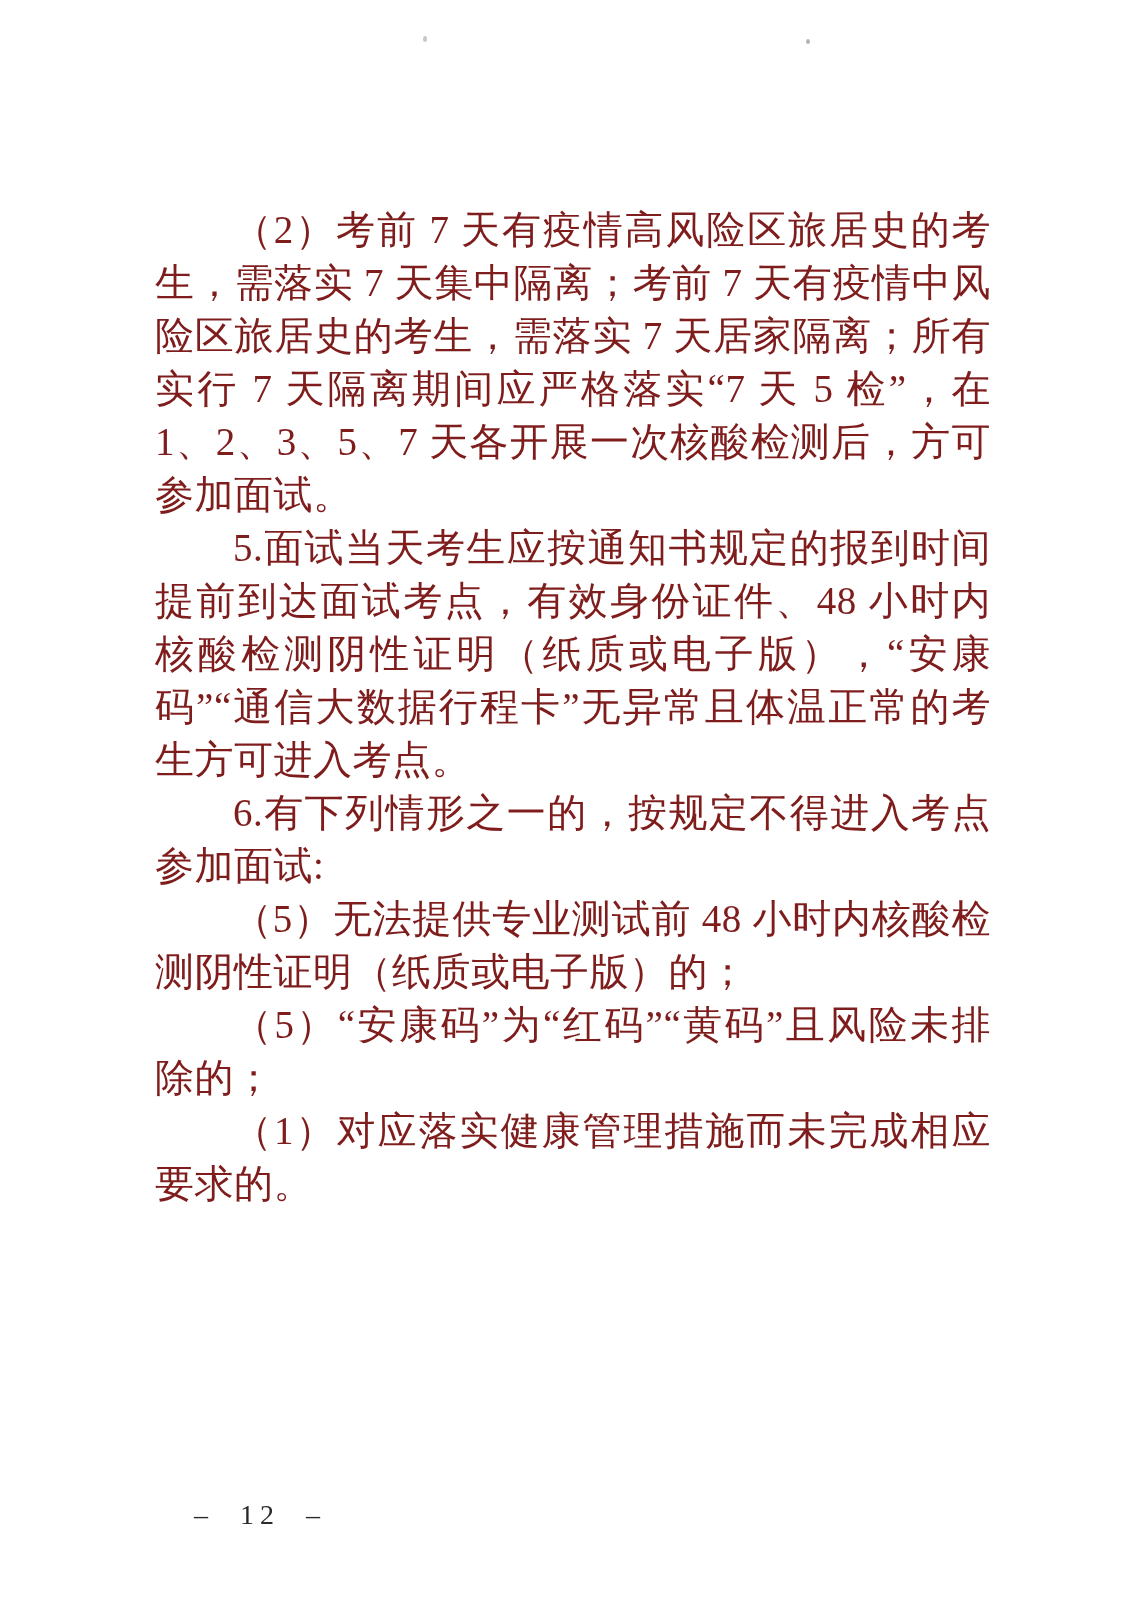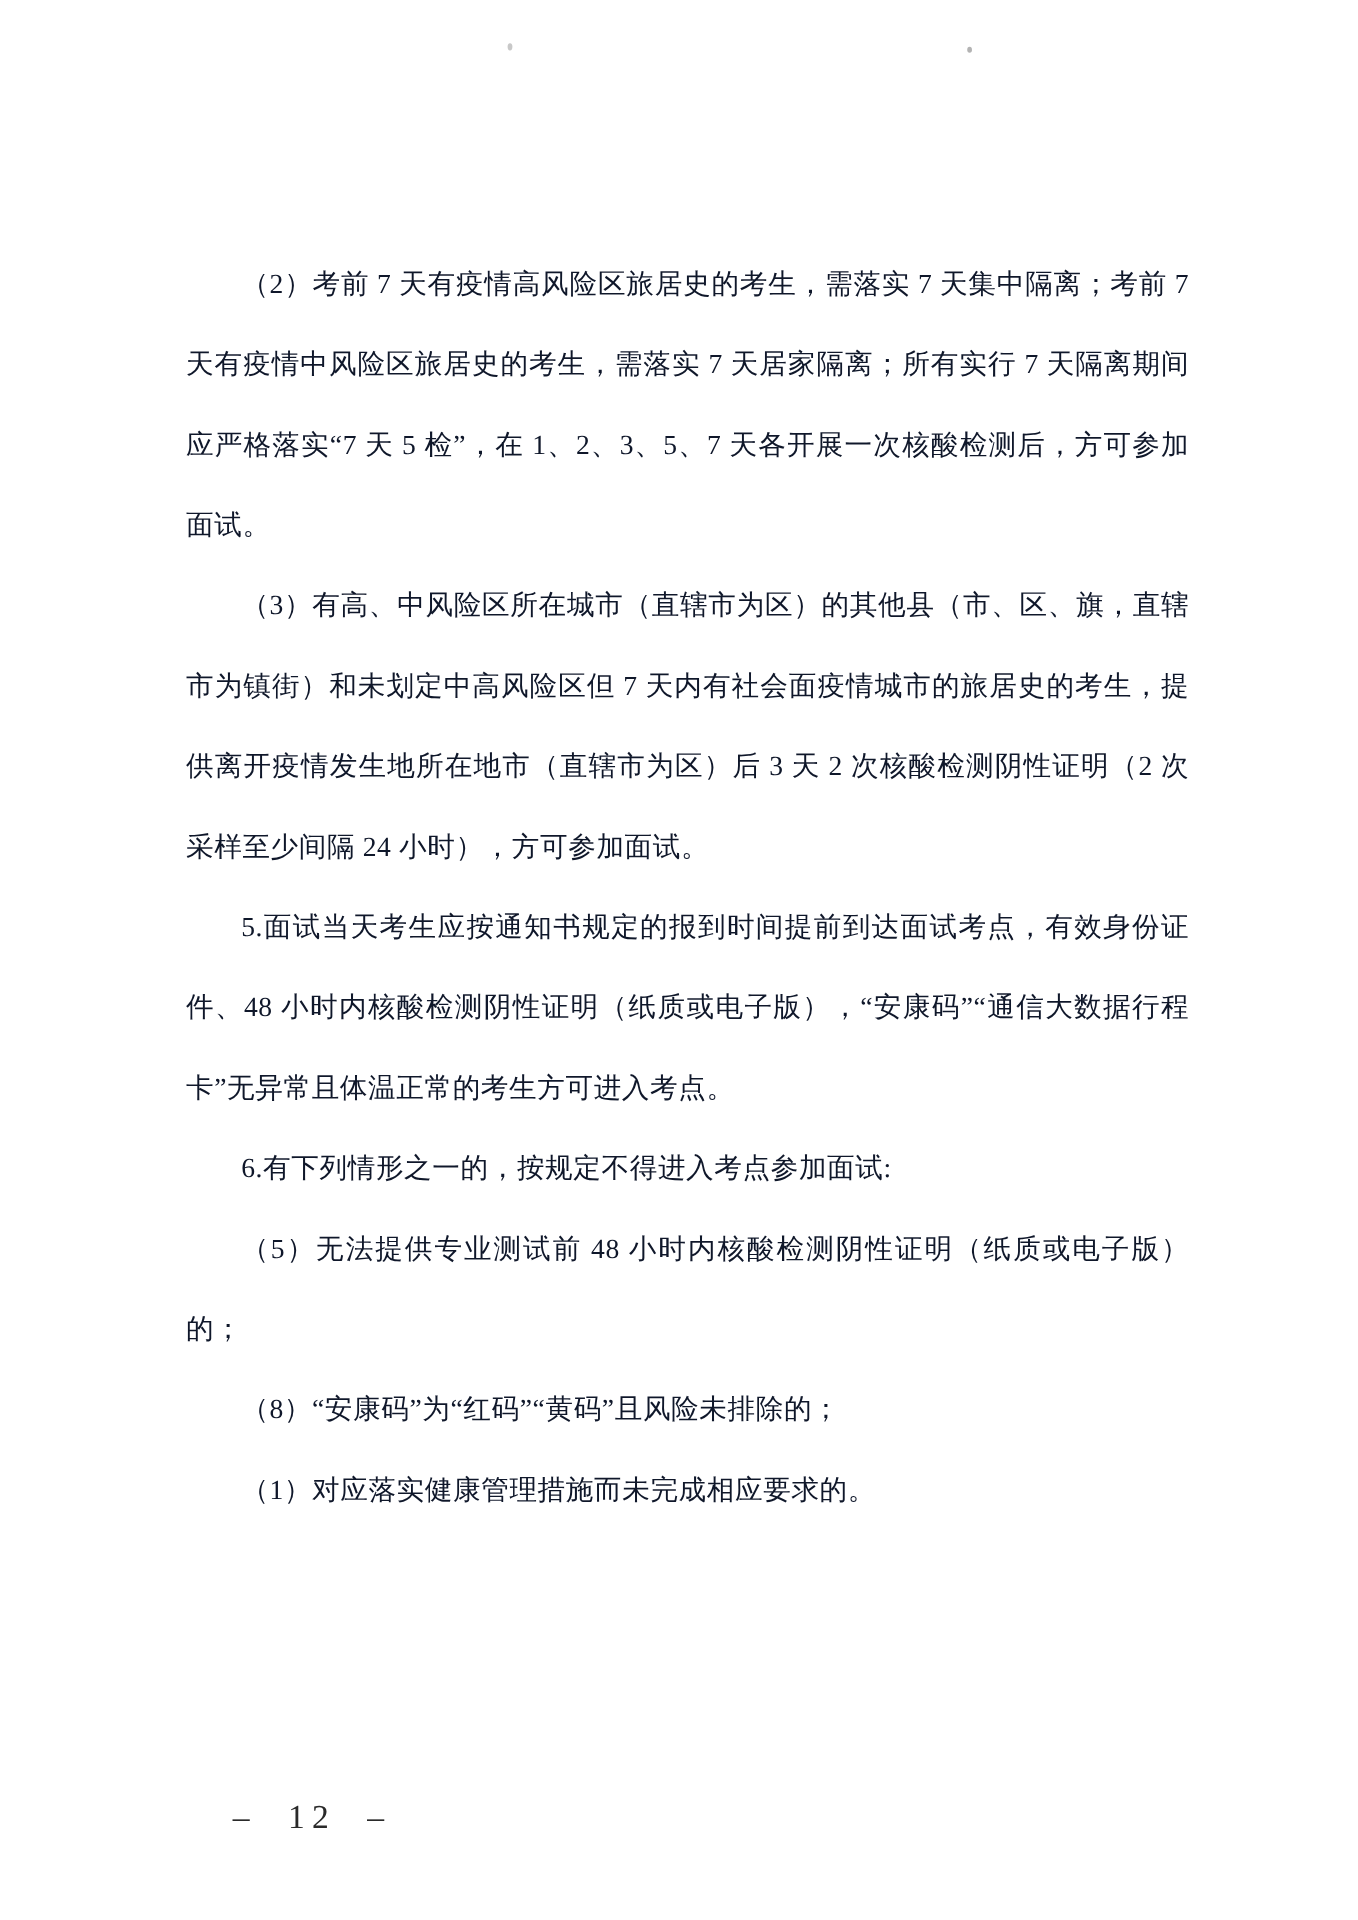--- a/index.html
+++ b/index.html
@@ -13,23 +13,23 @@
     height: 1600px;
     background: #ffffff;
     overflow: hidden;
     font-family: "Liberation Serif", "DejaVu Serif", serif;
   }
   .body-text {
     position: absolute;
     left: 155px;
     top: 203px;
     width: 836px;
-    font-size: 23px;
-    line-height: 67px;
-    color: #0f172a;
+    font-size: 39px;
+    line-height: 53px;
+    color: #7f1d1d;
     text-align: justify;
     text-justify: inter-ideograph;
     letter-spacing: 0.5px;
   }
   .body-text p {
     margin: 0;
     padding: 0;
     text-indent: 2em;
   }
   .page-number {
@@ -66,23 +66,22 @@
 </head>
 <body>
 
 <div class="page">
 
   <span class="speck speck-left"></span>
   <span class="speck speck-right"></span>
 
   <div class="body-text">
     <p>（2）考前 7 天有疫情高风险区旅居史的考生，需落实 7 天集中隔离；考前 7 天有疫情中风险区旅居史的考生，需落实 7 天居家隔离；所有实行 7 天隔离期间应严格落实“7 天 5 检”，在 1、2、3、5、7 天各开展一次核酸检测后，方可参加面试。</p>
-    <p>（3）有高、中风险区所在城市（直辖市为区）的其他县（市、区、旗，直辖市为镇街）和未划定中高风险区但 7 天内有社会面疫情城市的旅居史的考生，提供离开疫情发生地所在地市（直辖市为区）后 3 天 2 次核酸检测阴性证明（2 次采样至少间隔 24 小时），方可参加面试。</p>
     <p>5.面试当天考生应按通知书规定的报到时间提前到达面试考点，有效身份证件、48 小时内核酸检测阴性证明（纸质或电子版），“安康码”“通信大数据行程卡”无异常且体温正常的考生方可进入考点。</p>
     <p>6.有下列情形之一的，按规定不得进入考点参加面试:</p>
     <p>（5）无法提供专业测试前 48 小时内核酸检测阴性证明（纸质或电子版）的；</p>
-    <p>（8）“安康码”为“红码”“黄码”且风险未排除的；</p>
+    <p>（5）“安康码”为“红码”“黄码”且风险未排除的；</p>
     <p>（1）对应落实健康管理措施而未完成相应要求的。</p>
   </div>
 
   <div class="page-number">–  12  –</div>
 
 </div>
 
 </body></html>

